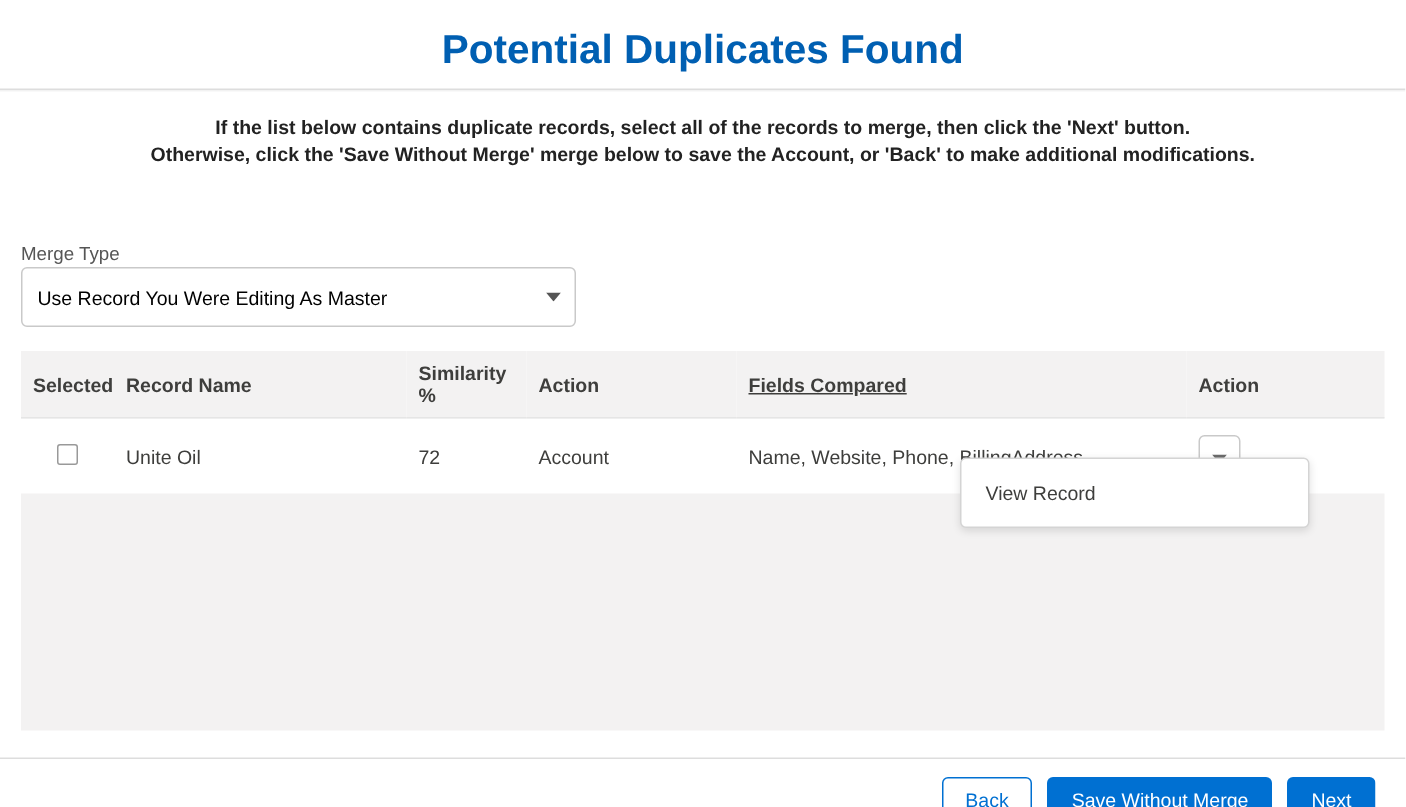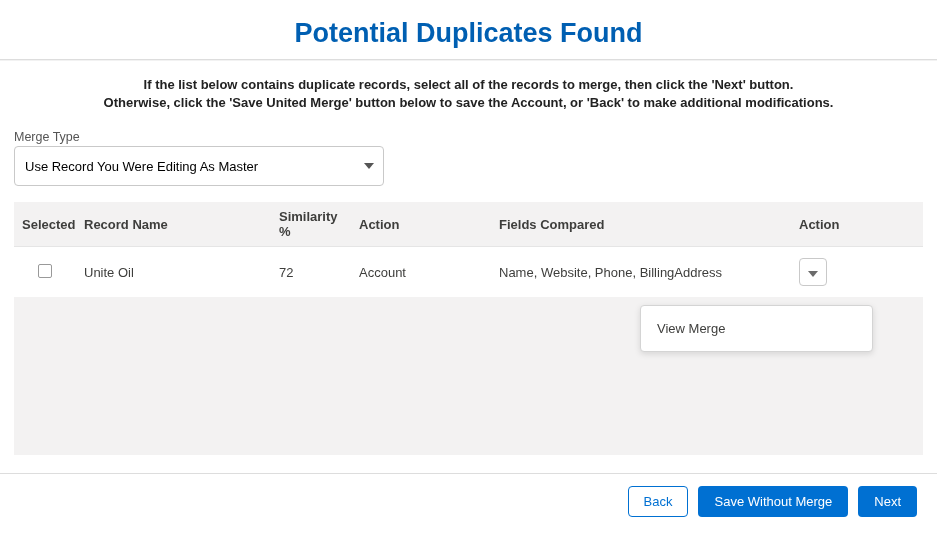--- a/index.html
+++ b/index.html
@@ -1,38 +1,38 @@
 <!DOCTYPE html>
 <html><head>
   <meta charset="utf-8">
   <style>
     * { box-sizing: border-box; margin: 0; padding: 0; }
     body { font-family: -apple-system, BlinkMacSystemFont, "Segoe UI", Arial, sans-serif; font-size: 13px; color: #222; width: 937px; height: 538px; overflow: hidden; background: #fff; position: relative; }
     .header { text-align: center; padding: 18px 0 10px 0; }
     .header h1 { color: #005fb2; font-size: 27px; font-weight: 700; }
     .hr-top { border: none; border-top: 1px solid #ddd; box-shadow: 0 1px 0 rgba(0,0,0,0.05); }
     .instructions { text-align: center; padding: 16px 20px 10px 20px; font-weight: 700; font-size: 13px; line-height: 1.4; }
-    .merge-type { padding: 8px 14px 4px 14px; }
+    .merge-type { padding: 8px 14px 4px 14px; margin-top: 32px; }
     .merge-type .label { color: #555; font-size: 12.5px; margin-bottom: 2px; display: block; }
     .select-wrap { position: relative; width: 370px; }
     .select { width: 100%; border: 1px solid #c9c9c9; border-radius: 4px; padding: 5px 30px 5px 10px; background: #fff; font-size: 13px; appearance: none; height: 40px; cursor: pointer; }
     .select-wrap .chev { position: absolute; right: 10px; top: 50%; transform: translateY(-50%); pointer-events: none; }
     .chev svg { width: 10px; height: 6px; display: block; }
     .table { border-collapse: collapse; width: calc(100% - 28px); margin: 12px 14px 0 14px; table-layout: fixed; }
     .table th { background: #f3f2f2; text-align: left; font-weight: 700; font-size: 13px; padding: 7px 8px; color: #3e3e3c; }
     .table td { border-top: 1px solid #e5e5e5; padding: 11px 8px; font-size: 13px; color: #3e3e3c; }
     .table tr.selected td { background: #88bdf3; }
     .table tr.selected .checkbox { background:#0070d2; border-color:#005fb2; }
     .checkbox { width: 14px; height: 14px; border: 1px solid #999; border-radius: 2px; display: inline-flex; align-items:center; justify-content:center; background:#fff; cursor:pointer; }
     .checkbox.checked::after { content:''; display:block; width:3px; height:6px; border:solid #fff; border-width:0 2px 2px 0; transform:rotate(40deg); margin-top:-2px; }
     .col-selected { width: 62px; text-align:center; }
     .col-name { width: 195px; }
     .col-sim { width: 80px; }
     .col-obj { width: 140px; }
-    .col-fields { width: 300px; }
+    .col-fields { width: 300px; text-decoration: underline; }
     .col-action { width: auto; }
     .action-cell { text-align:left; }
     .action-btn { width: 28px; height: 28px; border:1px solid #0070d2; border-radius:4px; background:#fff; display:inline-flex; align-items:center; justify-content:center; cursor:pointer; }
     .action-btn.plain { border-color:#c9c9c9; }
     .action-btn svg { width:10px; height:6px; }
     .bottom-fill { background:#f3f2f2; height: 158px; margin: 0 14px; }
     .footer-sep { border:none; border-top:1px solid #ddd; margin-top: 18px; }
     .footer { padding: 12px 20px; display:flex; justify-content:flex-end; gap:10px; }
     .btn { border-radius:4px; padding:7px 15px; font-size:13px; cursor:pointer; border:1px solid transparent; }
     .btn-neutral { background:#fff; border-color:#0070d2; color:#0070d2; }
@@ -43,21 +43,21 @@
 </head>
 <body>
 
 <div class="header">
   <h1>Potential Duplicates Found</h1>
 </div>
 <hr class="hr-top">
 
 <div class="instructions">
   <div>If the list below contains duplicate records, select all of the records to merge, then click the 'Next' button.</div>
-  <div>Otherwise, click the 'Save United Merge' button below to save the Account, or 'Back' to make additional modifications.</div>
+  <div>Otherwise, click the 'Save Without Merge' merge below to save the Account, or 'Back' to make additional modifications.</div>
 </div>
 
 <div class="merge-type">
   <span class="label">Merge Type</span>
   <div class="select-wrap">
     <button class="select" type="button">
       <span style="text-align:left; display:block;">Use Record You Were Editing As Master</span>
     </button>
     <span class="chev">
       <svg viewBox="0 0 10 6">
@@ -100,14 +100,14 @@
 <div class="bottom-fill"></div>
 
 <hr class="footer-sep">
 <div class="footer">
   <button class="btn btn-neutral">Back</button>
   <button class="btn btn-brand">Save Without Merge</button>
   <button class="btn btn-brand">Next</button>
 </div>
 
 <div class="menu">
-  <div class="menu-item">View Merge</div>
+  <div class="menu-item">View Record</div>
 </div>
 
 </body></html>

